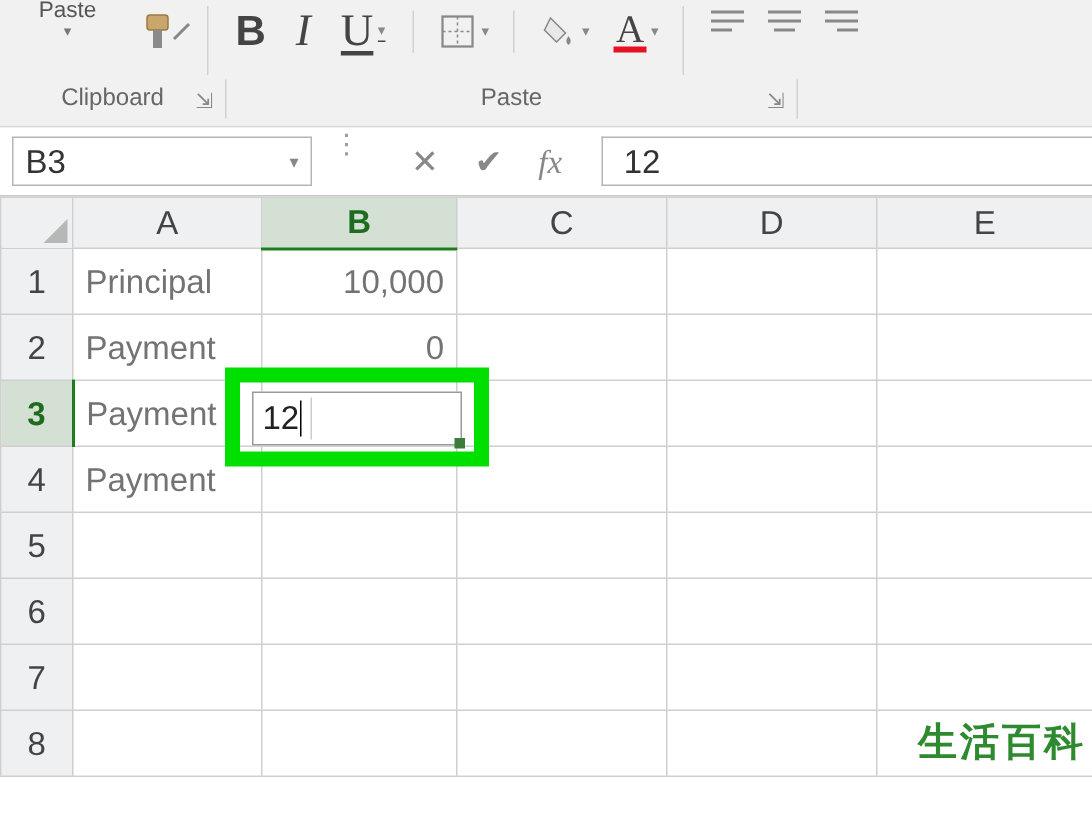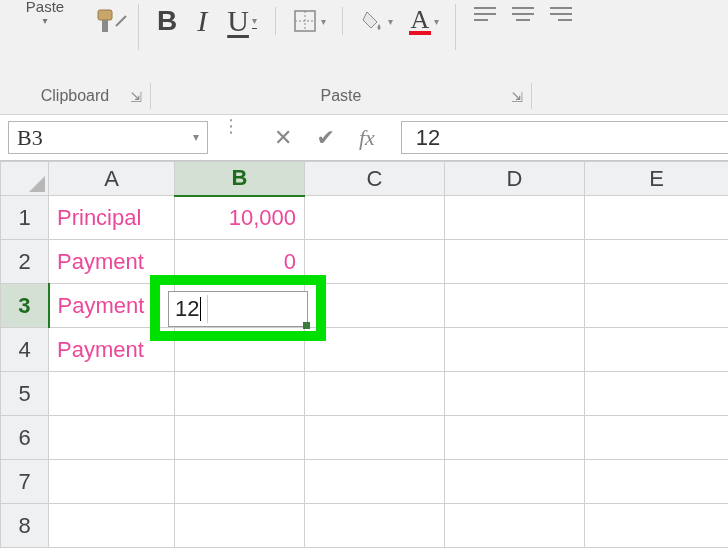--- a/index.html
+++ b/index.html
@@ -106,21 +106,20 @@
     padding: 0 6px;
     align-items: center;
   }
   .align-btn svg { display: block; }
 
   .group-labels {
     display: flex;
     height: 34px;
     align-items: center;
     padding: 2px 0 4px 0;
-    margin-top: 30px;
   }
   .group-label {
     font-size: 16px;
     color: #666;
     display: flex;
     align-items: center;
     justify-content: center;
     position: relative;
   }
   .grp-clipboard { width: 150px; }
@@ -151,21 +150,20 @@
     width: 200px;
     border: 1px solid #b5b5b5;
     margin: 6px 8px 6px 8px;
     display: flex;
     align-items: center;
     padding: 0 8px;
     font-size: 22px;
     color: #333;
     justify-content: space-between;
     background: #fff;
-    font-family: Liberation Serif, serif;
   }
   .name-box .caret { color: #888; font-size: 12px; }
   .fx-btns {
     display: flex;
     align-items: center;
     gap: 24px;
     padding: 0 18px 0 28px;
   }
   .fx-btn { color: #888; font-size: 22px; cursor: pointer; }
   .fx-btn.fx { font-style: italic; font-family: "Times New Roman", serif; }
@@ -186,21 +184,21 @@
   
   .grid-area { position: relative; }
   table.sheet {
     border-collapse: collapse;
     width: 100%;
     table-layout: fixed;
   }
   table.sheet th, table.sheet td {
     border: 1px solid #cfcfcf;
     font-size: 22px;
-    color: #ec4899;
+    color: #737373;
     background: #fff;
     height: 44px;
     padding: 0;
   }
   table.sheet th {
     background: #eef0f1;
     font-weight: 400;
     color: #444;
     text-align: center;
   }
@@ -517,14 +515,15 @@
 
   <div class="edit-highlight" style="left:150px; top:114px; width:176px; height:66px;"></div>
   <div class="edit-cell" style="left:168px; top:130px; width:140px; height:36px;">
     <span>12</span>
     <span class="caret-img"></span>
     <span class="inner-sep"></span>
     <span class="fill-handle"></span>
   </div>
 
   <div class="watermark">
+    <div class="wm-line1">生活百科</div>
   </div>
 </div>
 
 </body></html>

